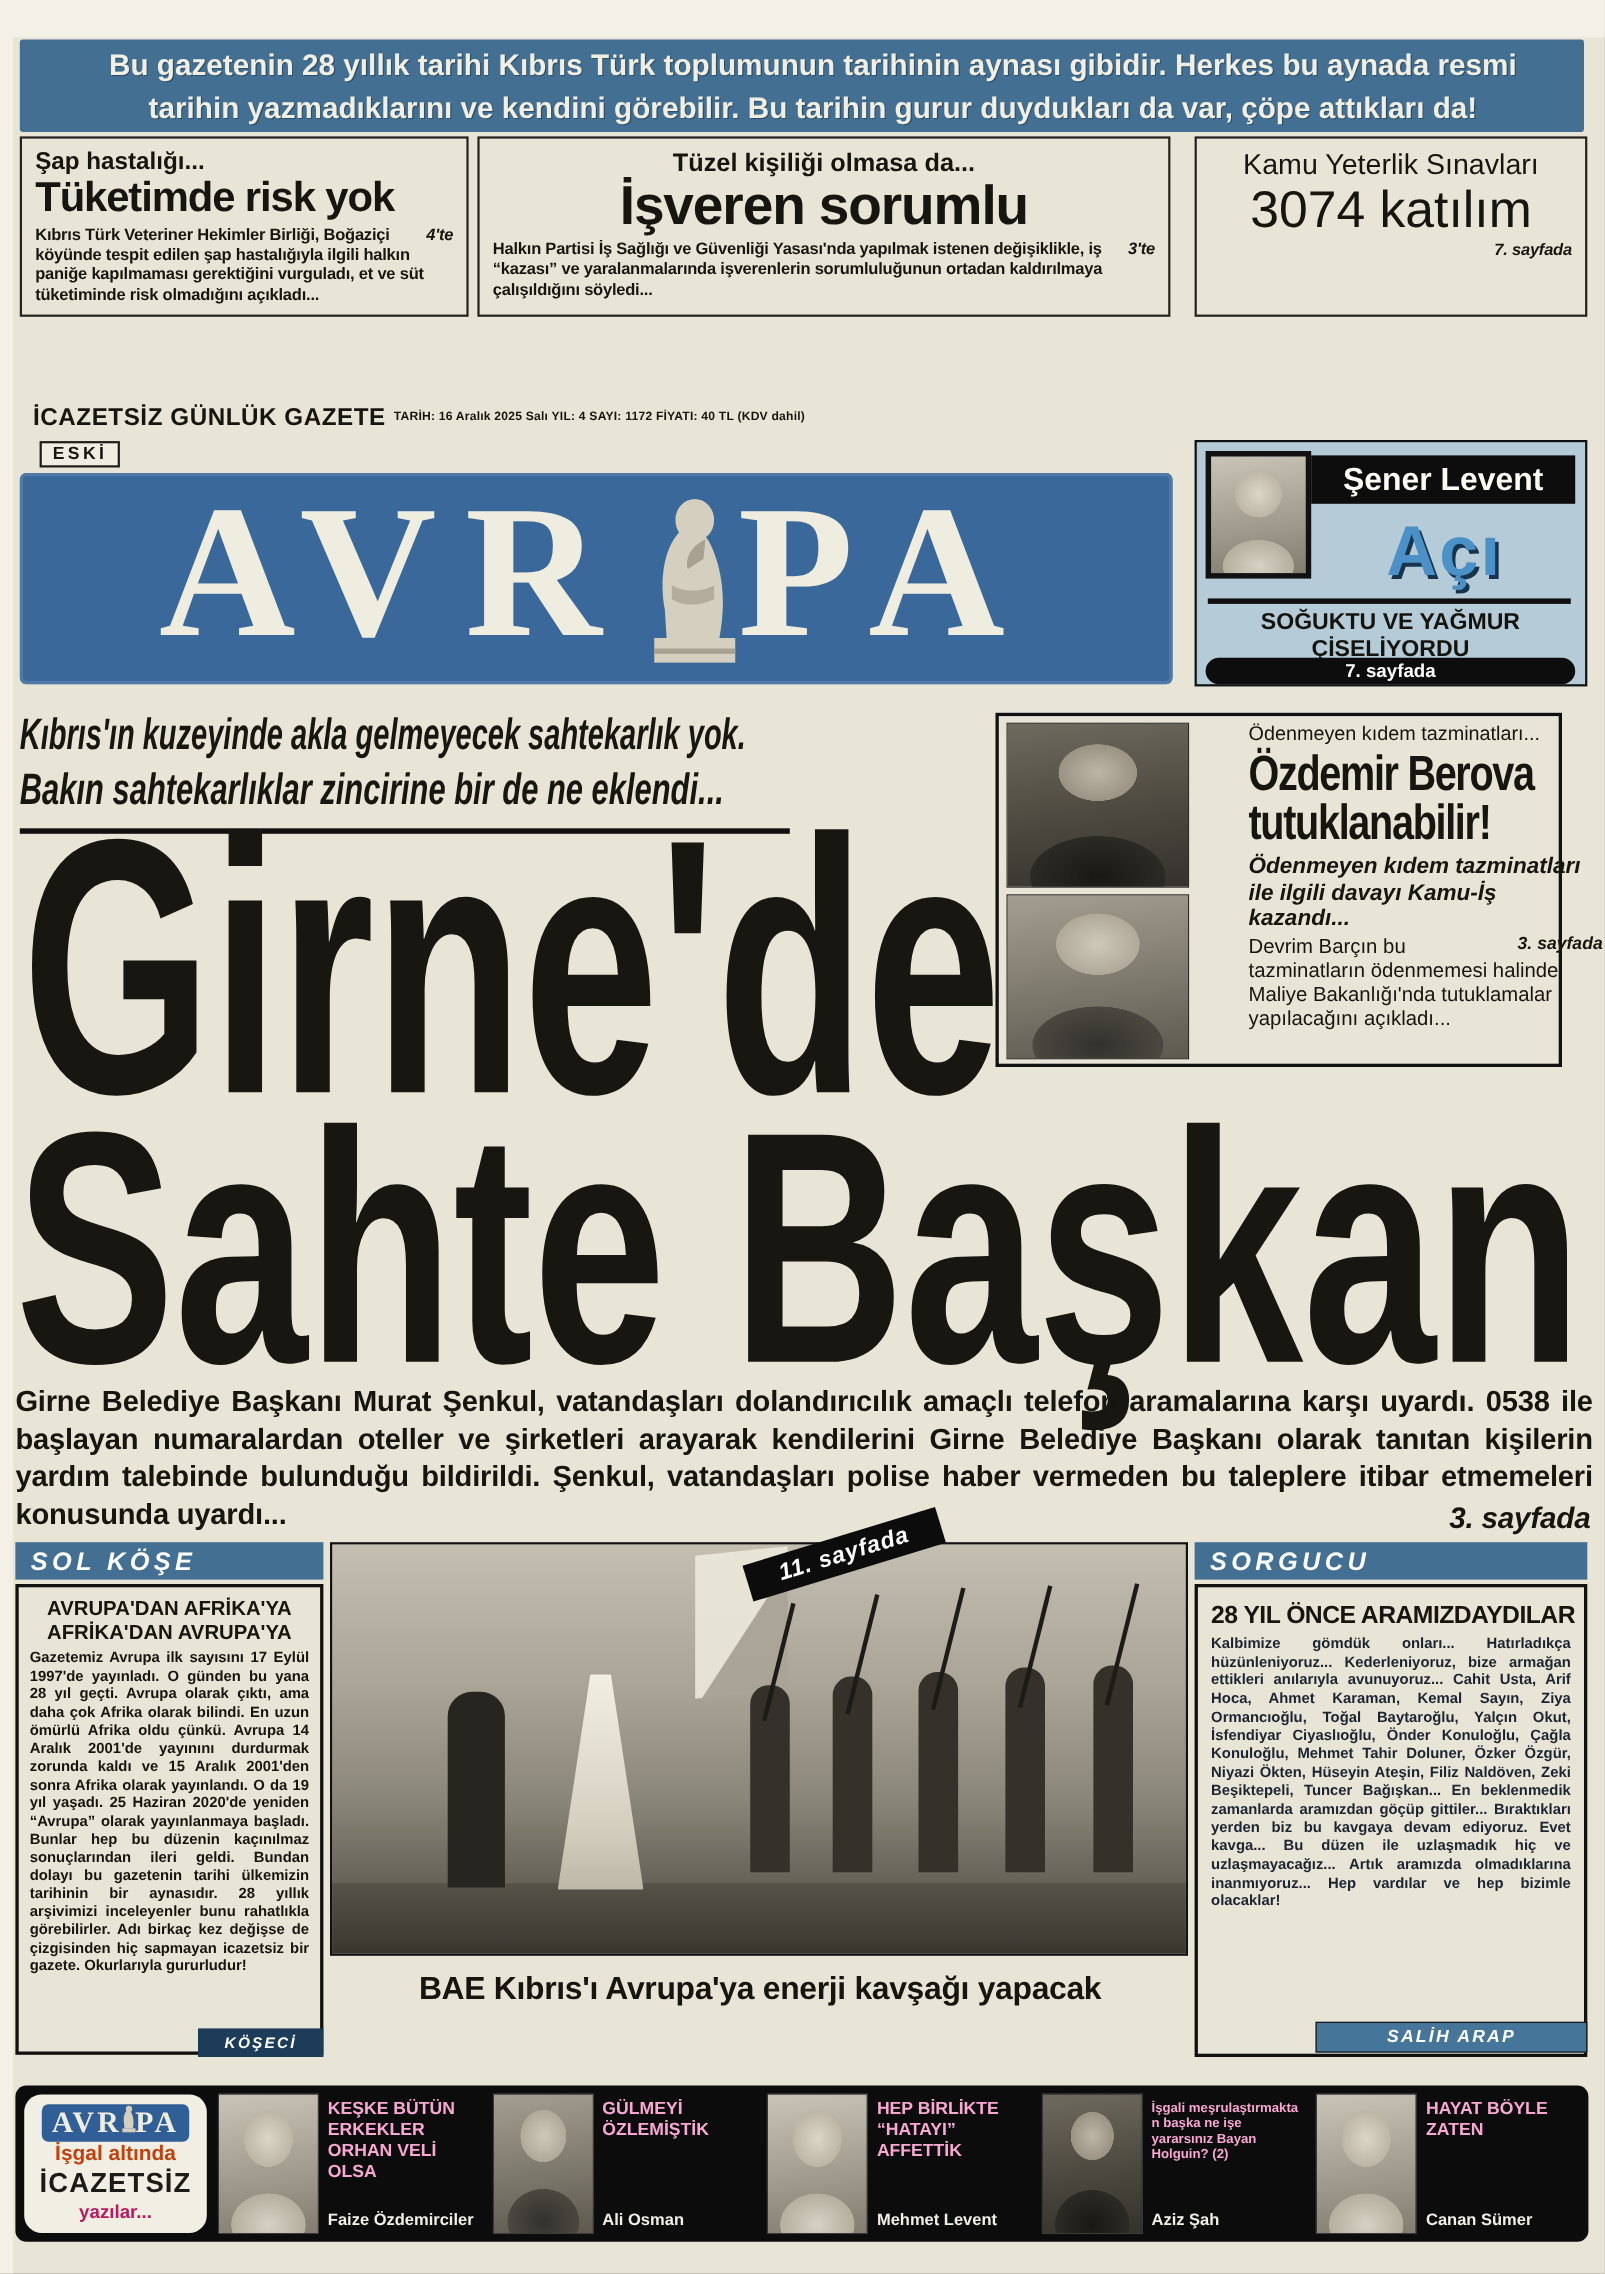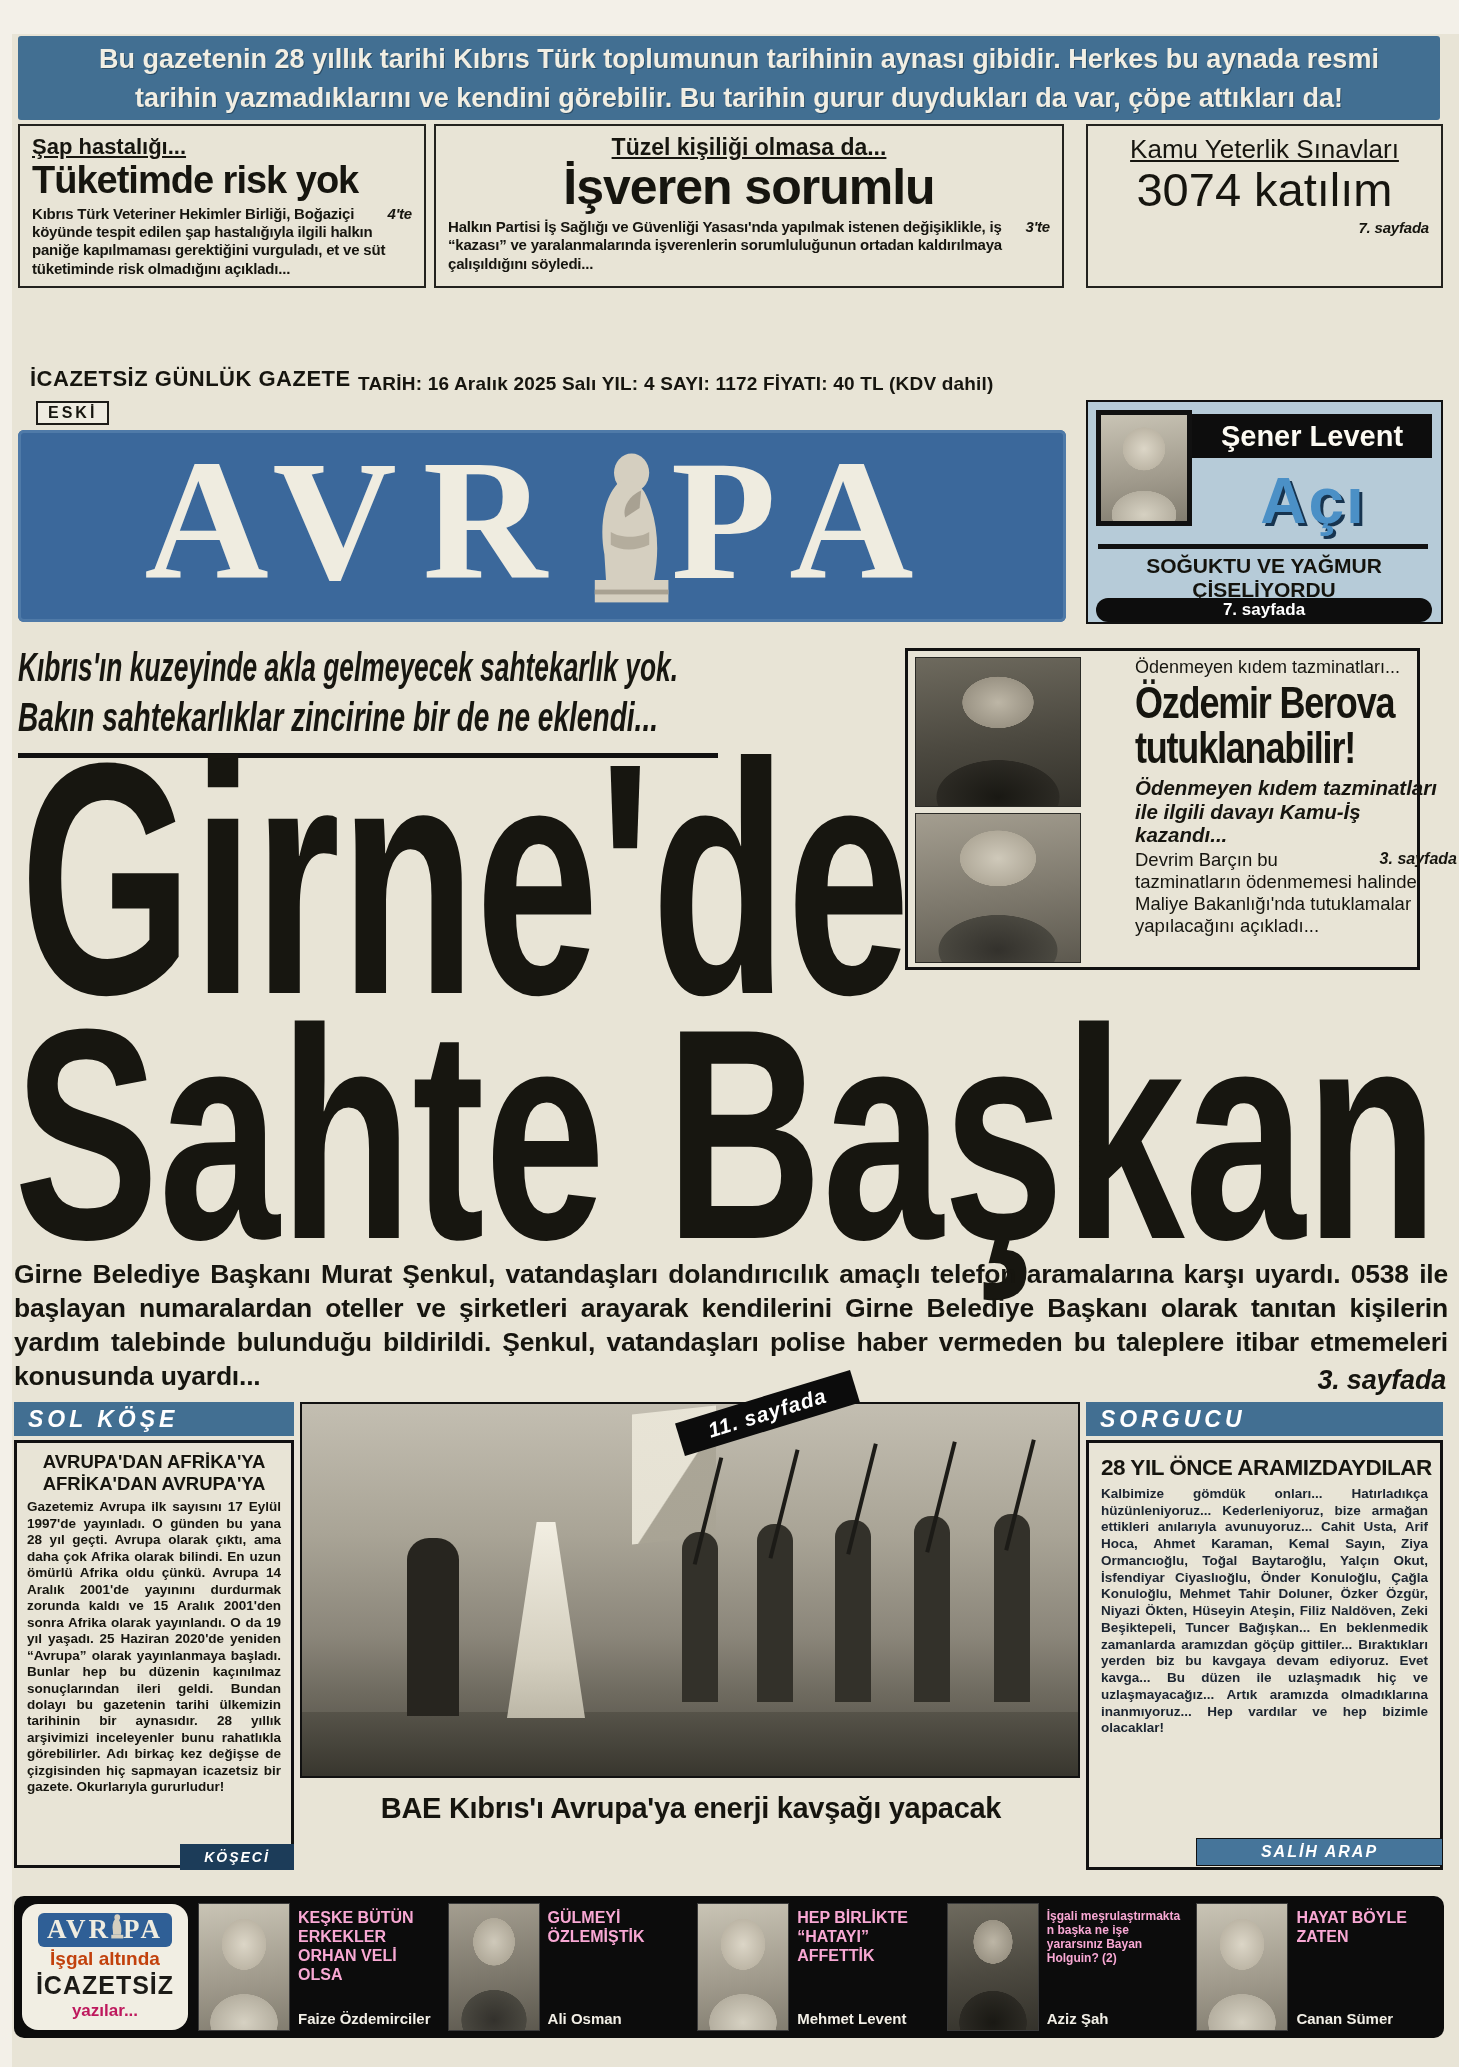--- a/index.html
+++ b/index.html
@@ -16,32 +16,32 @@
   
   .top-banner{left:18px;top:36px;width:1422px;height:84px;background:#426f92;border-radius:3px;
     color:#f1eee3;font-weight:bold;font-size:27px;line-height:1.45;text-align:center;padding-top:4px;box-sizing:border-box;
     text-shadow:1px 1px 0 #2c4d66;padding-left:20px;}
 
   
   .sbox{top:124px;height:164px;border:2px solid #23221e;box-sizing:border-box;padding:8px 12px;background:transparent;}
   .sbox.b1{left:18px;width:408px;}
   .sbox.b2{left:434px;width:630px;text-align:center;}
   .sbox.b3{left:1086px;width:357px;text-align:center;}
-  .kick1{font-size:22px;font-weight:bold;text-decoration:underline;}
+  .kick1{font-size:22px;font-weight:bold;}
   .hl1{font-size:38px;font-weight:bold;letter-spacing:-1px;line-height:1.02;margin:1px 0 5px;}
   .b2 .kick1{font-size:23px;}
   .b2 .hl1{font-size:50px;}
   .b3 .kick1{font-size:26px;font-weight:400;}
   .b3 .hl1{font-size:47px;font-weight:400;letter-spacing:0;}
   .sbody{font-size:15px;font-weight:bold;line-height:1.22;text-align:left;letter-spacing:-0.2px;}
   .pref{float:right;font-style:italic;font-weight:bold;}
 
   
   .tagline{left:30px;top:366px;font-size:22px;font-weight:bold;letter-spacing:0.5px;}
-  .dateline{left:358px;top:373px;font-size:19px;font-weight:bold;letter-spacing:0.2px;}
+  .dateline{left:358px;top:373px;font-size:11px;font-weight:bold;letter-spacing:0.2px;}
 
   .eski{left:36px;top:401px;border:2px solid #1d1c18;padding:1px 10px;font-size:16px;font-weight:bold;letter-spacing:3px;background:#efece1;}
 
   
   .logo{left:18px;top:430px;width:1048px;height:192px;background:#3b689b;border-radius:6px;
     display:flex;align-items:center;justify-content:center;box-shadow:inset 0 0 0 3px #4f7aa8;}
   .logo-letters{font-family:"Liberation Serif","DejaVu Serif",serif;font-weight:bold;font-size:172px;
     color:#efece0;letter-spacing:26px;line-height:1;transform:translateY(-6px);}
   .logo-statue{margin:0 -14px 0 2px;transform:translateY(8px);}
 

